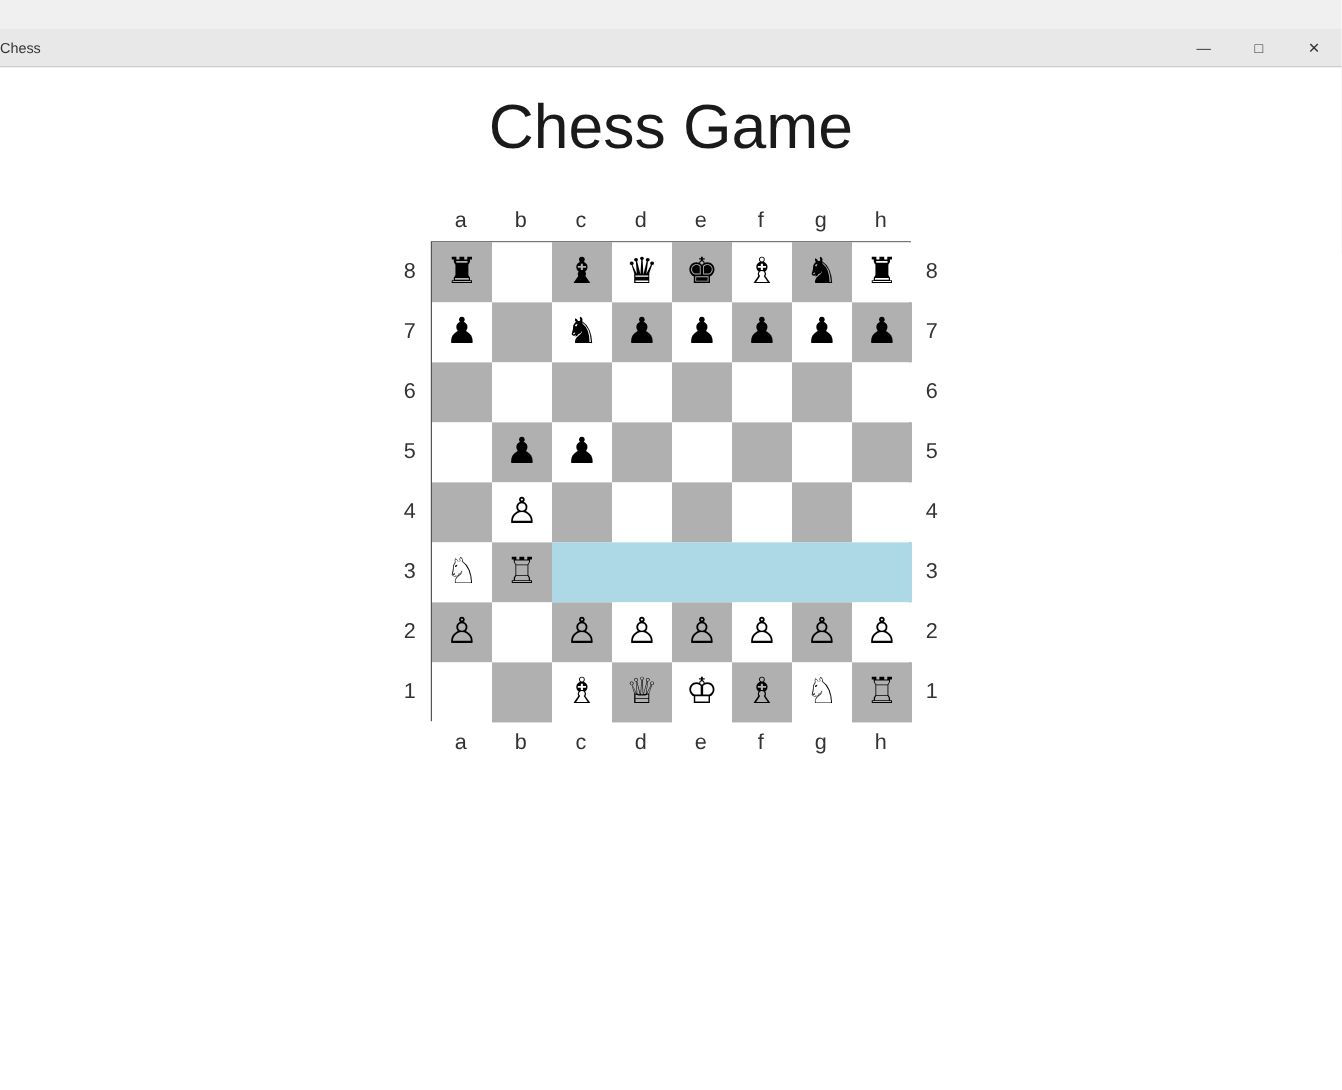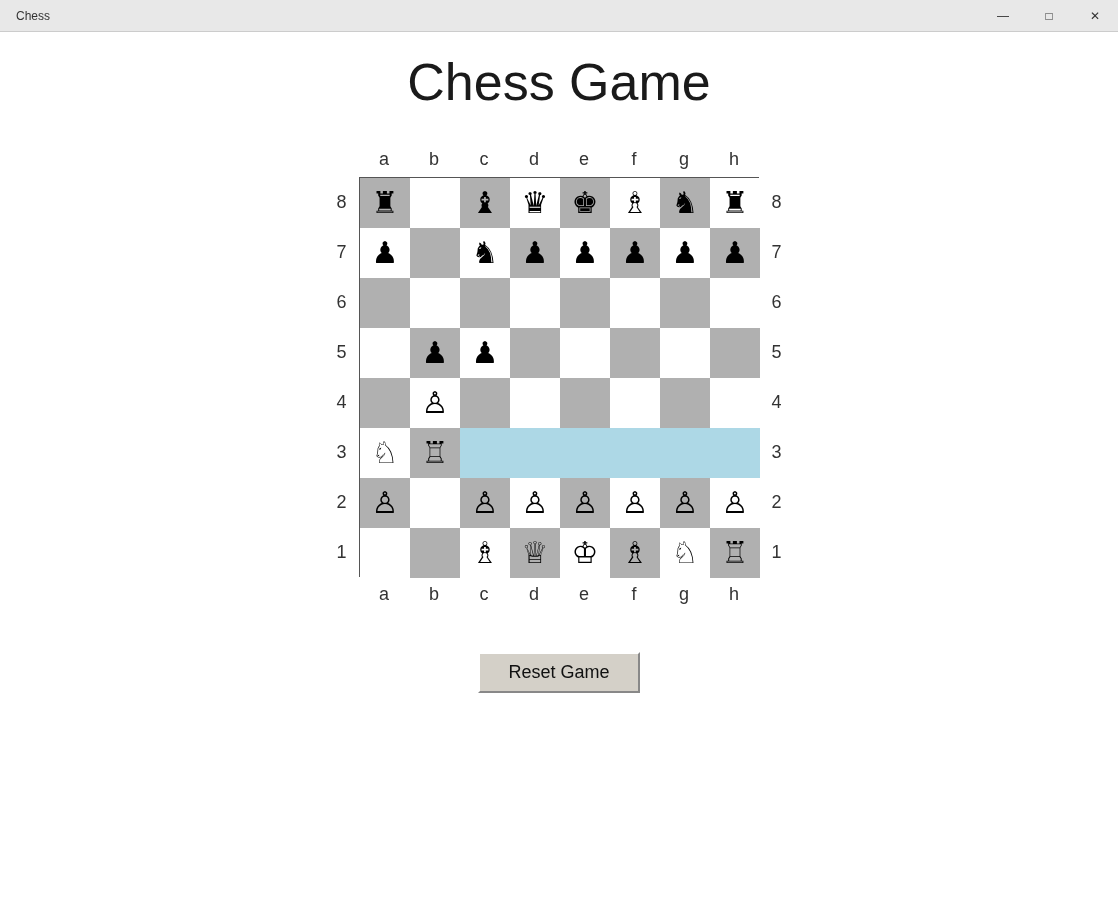--- a/index.html
+++ b/index.html
@@ -11,23 +11,24 @@
       overflow: hidden;
       position: relative;
     }
 
     
     .titlebar {
       background: #e8e8e8;
       height: 32px;
       display: flex;
       align-items: center;
-      padding: 0 16px;
+      padding: 0 0;
       border-bottom: 1px solid #ccc;
       position: relative;
+      margin-top: 24px;
     }
     .titlebar-title {
       font-size: 12px;
       color: #333;
     }
     .titlebar-controls {
       position: absolute;
       right: 0;
       top: 0;
       display: flex;
@@ -347,14 +348,13 @@
         <div class="col-label-cell">b</div>
         <div class="col-label-cell">c</div>
         <div class="col-label-cell">d</div>
         <div class="col-label-cell">e</div>
         <div class="col-label-cell">f</div>
         <div class="col-label-cell">g</div>
         <div class="col-label-cell">h</div>
       </div>
   </div>
 
-  <button class="reset-btn">Reset Game</button>
 </div>
 
 </body></html>

